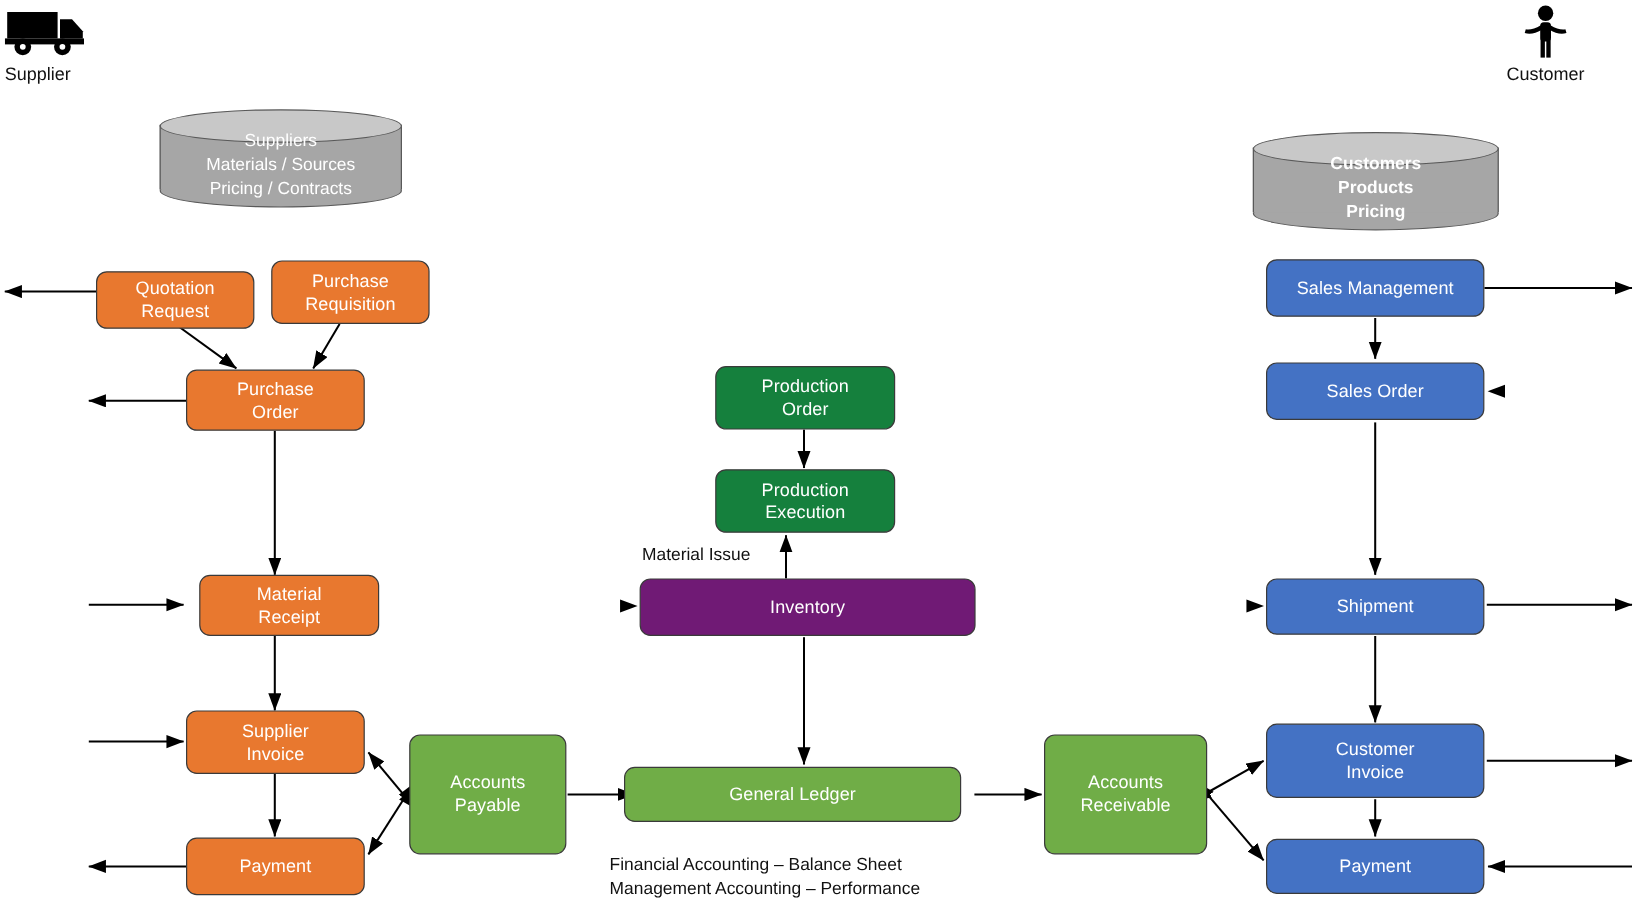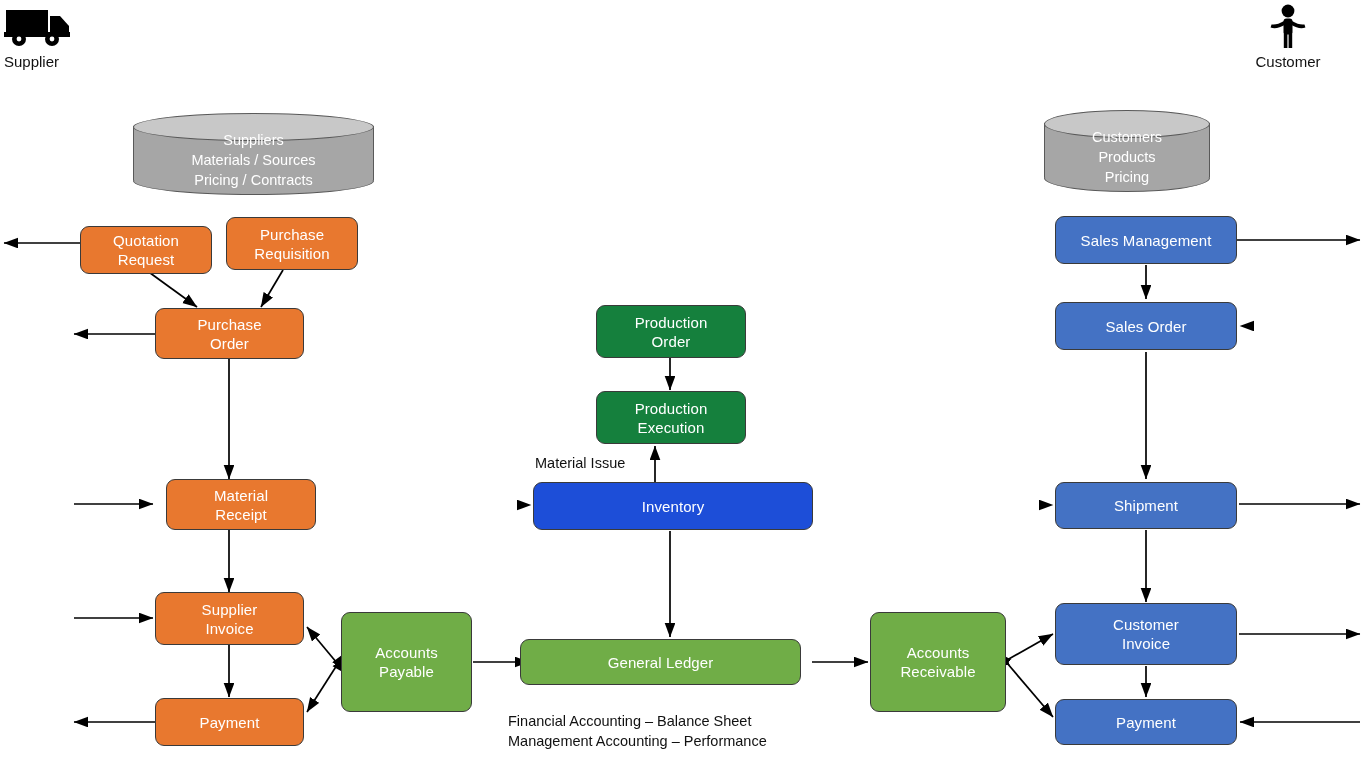--- a/index.html
+++ b/index.html
@@ -98,21 +98,21 @@
     align-items: center;
     justify-content: center;
     text-align: center;
     white-space: pre-line;
     letter-spacing: 0.1px;
   }
   .n-orange { background: #E8782F; }
   .n-blue   { background: #4472C4; }
   .n-green  { background: #70AD47; }
   .n-cyan   { background: #15803d; }
-  .n-purple { background: #1d4ed8; text-align: right; }
+  .n-purple { background: #701a75; text-align: right; }
 
   
   .flabel {
     position: absolute;
     color: #111111;
     font-size: 14.5px;
     line-height: 20px;
     white-space: pre-line;
   }
 </style>
@@ -226,30 +226,30 @@
         <rect x="17.5" y="14.5" width="9" height="16" rx="3" fill="#000"></rect>
         <path d="M18,17 C13,20 9,21 5.5,20.4 L4.6,23.6 C9,25 14,23.8 18.5,21 z" fill="#000"></path>
         <path d="M26,17 C31,20 35,21 38.5,20.4 L39.4,23.6 C35,25 30,23.8 25.5,21 z" fill="#000"></path>
         <rect x="17.8" y="28" width="3.6" height="16" fill="#000"></rect>
         <rect x="22.6" y="28" width="3.6" height="16" fill="#000"></rect>
       </svg>
     </span>
     <span class="caption">Customer</span>
   </div>
 
-  <div class="cyl" id="cyl-supplier" style="left:133px; top:113px; width:241px; height:80px;">
+  <div class="cyl" id="cyl-supplier" style="left:133px; top:91px; width:202px; height:80px;">
     <div class="bottom" style="top:54px;"></div>
     <div class="body" style="top:13px; height:54px;"></div>
     <div class="top"></div>
     <div class="cyl-text" style="top:17px;">Suppliers
 Materials / Sources
 Pricing / Contracts</div>
   </div>
 
-  <div class="cyl" id="cyl-customer" style="left:1044px; top:110px; width:166px; height:80px;">
+  <div class="cyl" id="cyl-customer" style="left:1044px; top:110px; width:205px; height:80px;font-weight:bold;">
     <div class="bottom" style="top:54px;"></div>
     <div class="body" style="top:13px; height:54px;"></div>
     <div class="top"></div>
     <div class="cyl-text" style="top:17px;">Customers
 Products
 Pricing</div>
   </div>
 
   <div class="node n-orange" style="left:80px; top:226px; width:132px; height:48px;">Quotation
 Request</div>

